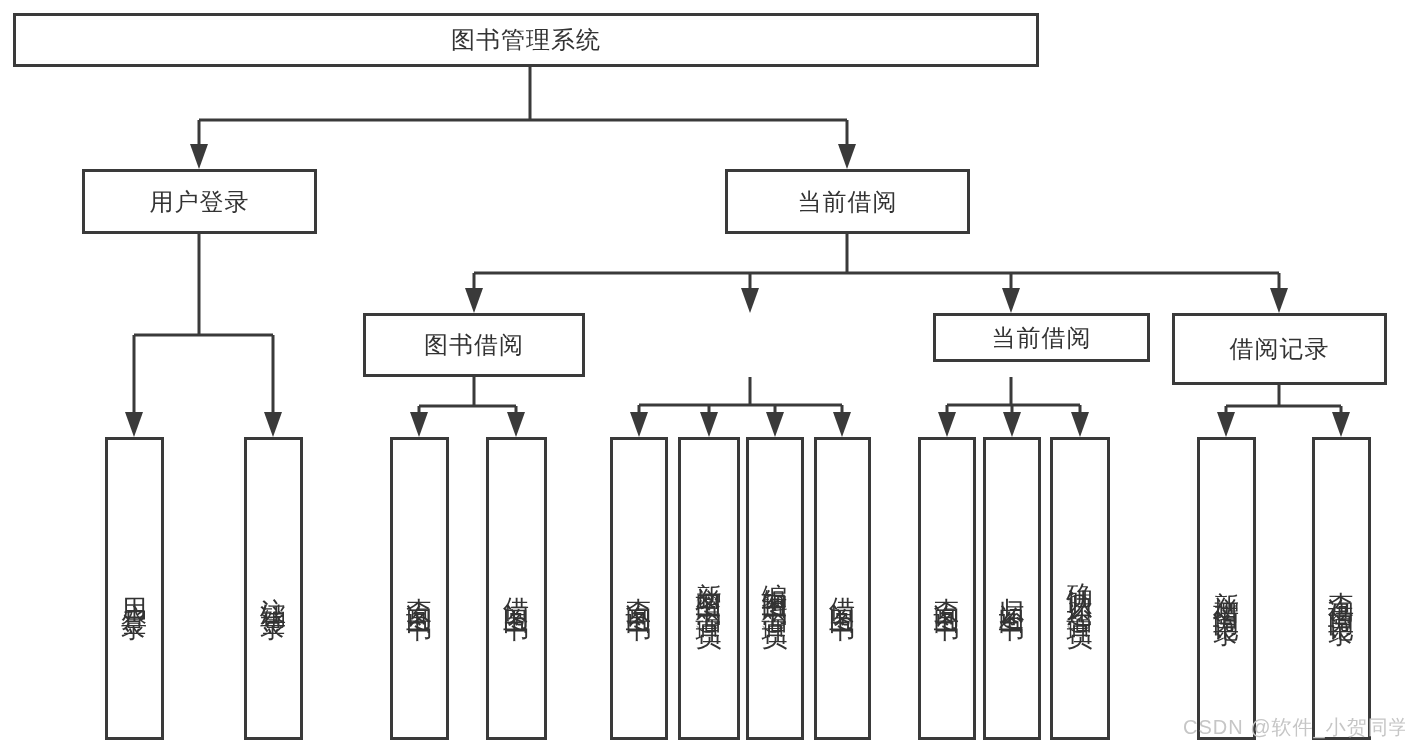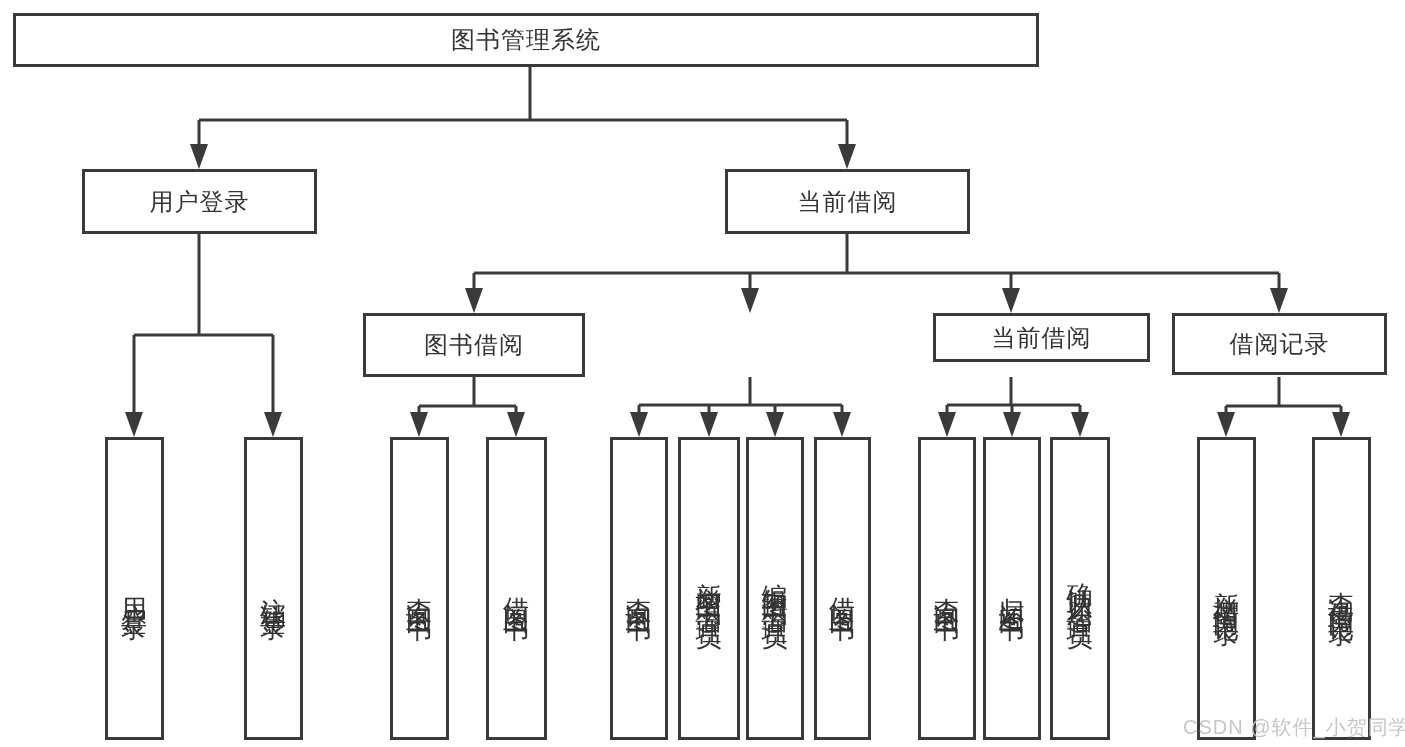--- a/index.html
+++ b/index.html
@@ -93,21 +93,21 @@
   <div class="node hbox" style="left:725px;top:169px;width:245px;height:65px">
     <span>当前借阅</span>
   </div>
 
   <div class="node hbox" style="left:363px;top:313px;width:222px;height:64px">
     <span>图书借阅</span>
   </div>
   <div class="node hbox" style="left:933px;top:313px;width:217px;height:49px">
     <span>当前借阅</span>
   </div>
-  <div class="node hbox" style="left:1172px;top:313px;width:215px;height:62px">
+  <div class="node hbox" style="left:1172px;top:313px;width:215px;height:72px">
     <span>借阅记录</span>
   </div>
 
   <div class="node vbox" style="left:105px;top:437px;width:59px;height:303px">
     <span>用户登录</span>
   </div>
   <div class="node vbox" style="left:244px;top:437px;width:59px;height:303px">
     <span>注销登录</span>
   </div>
 

